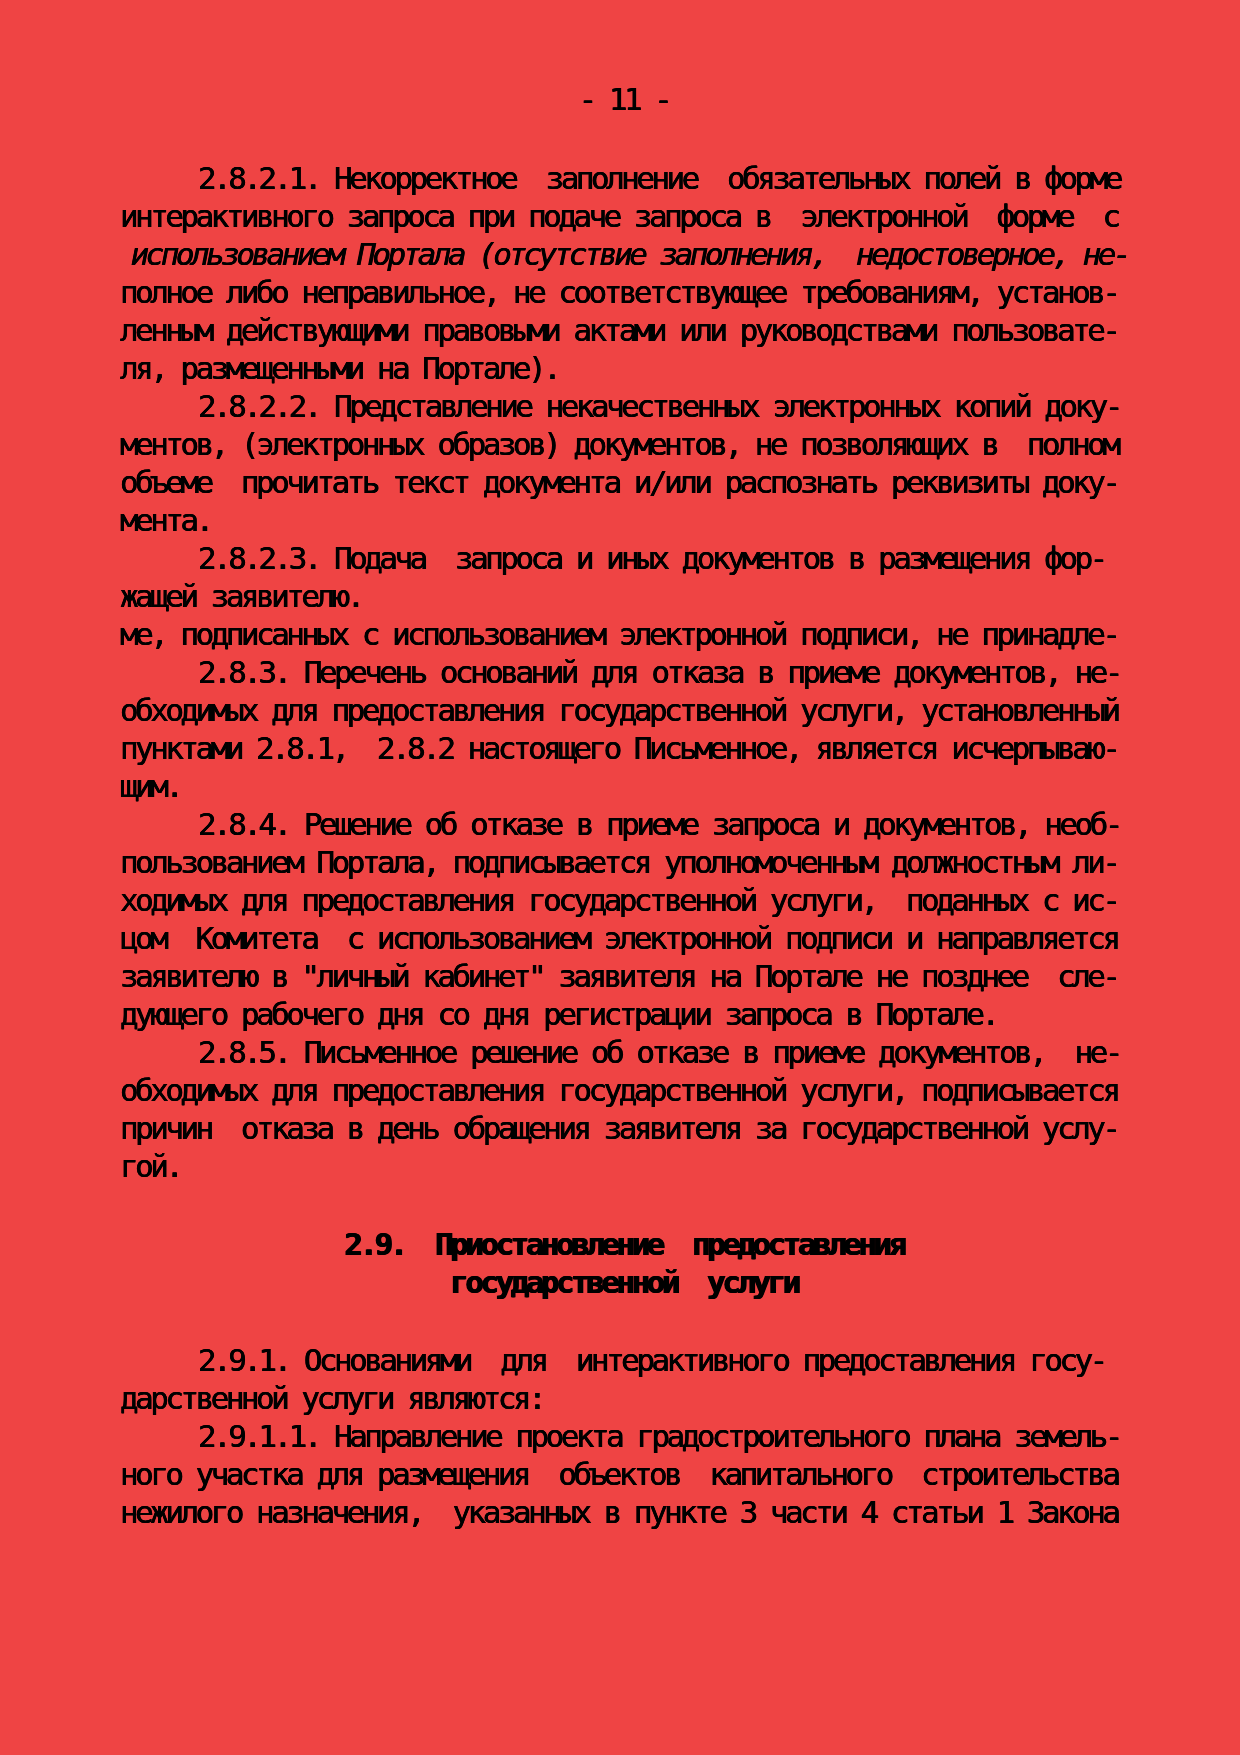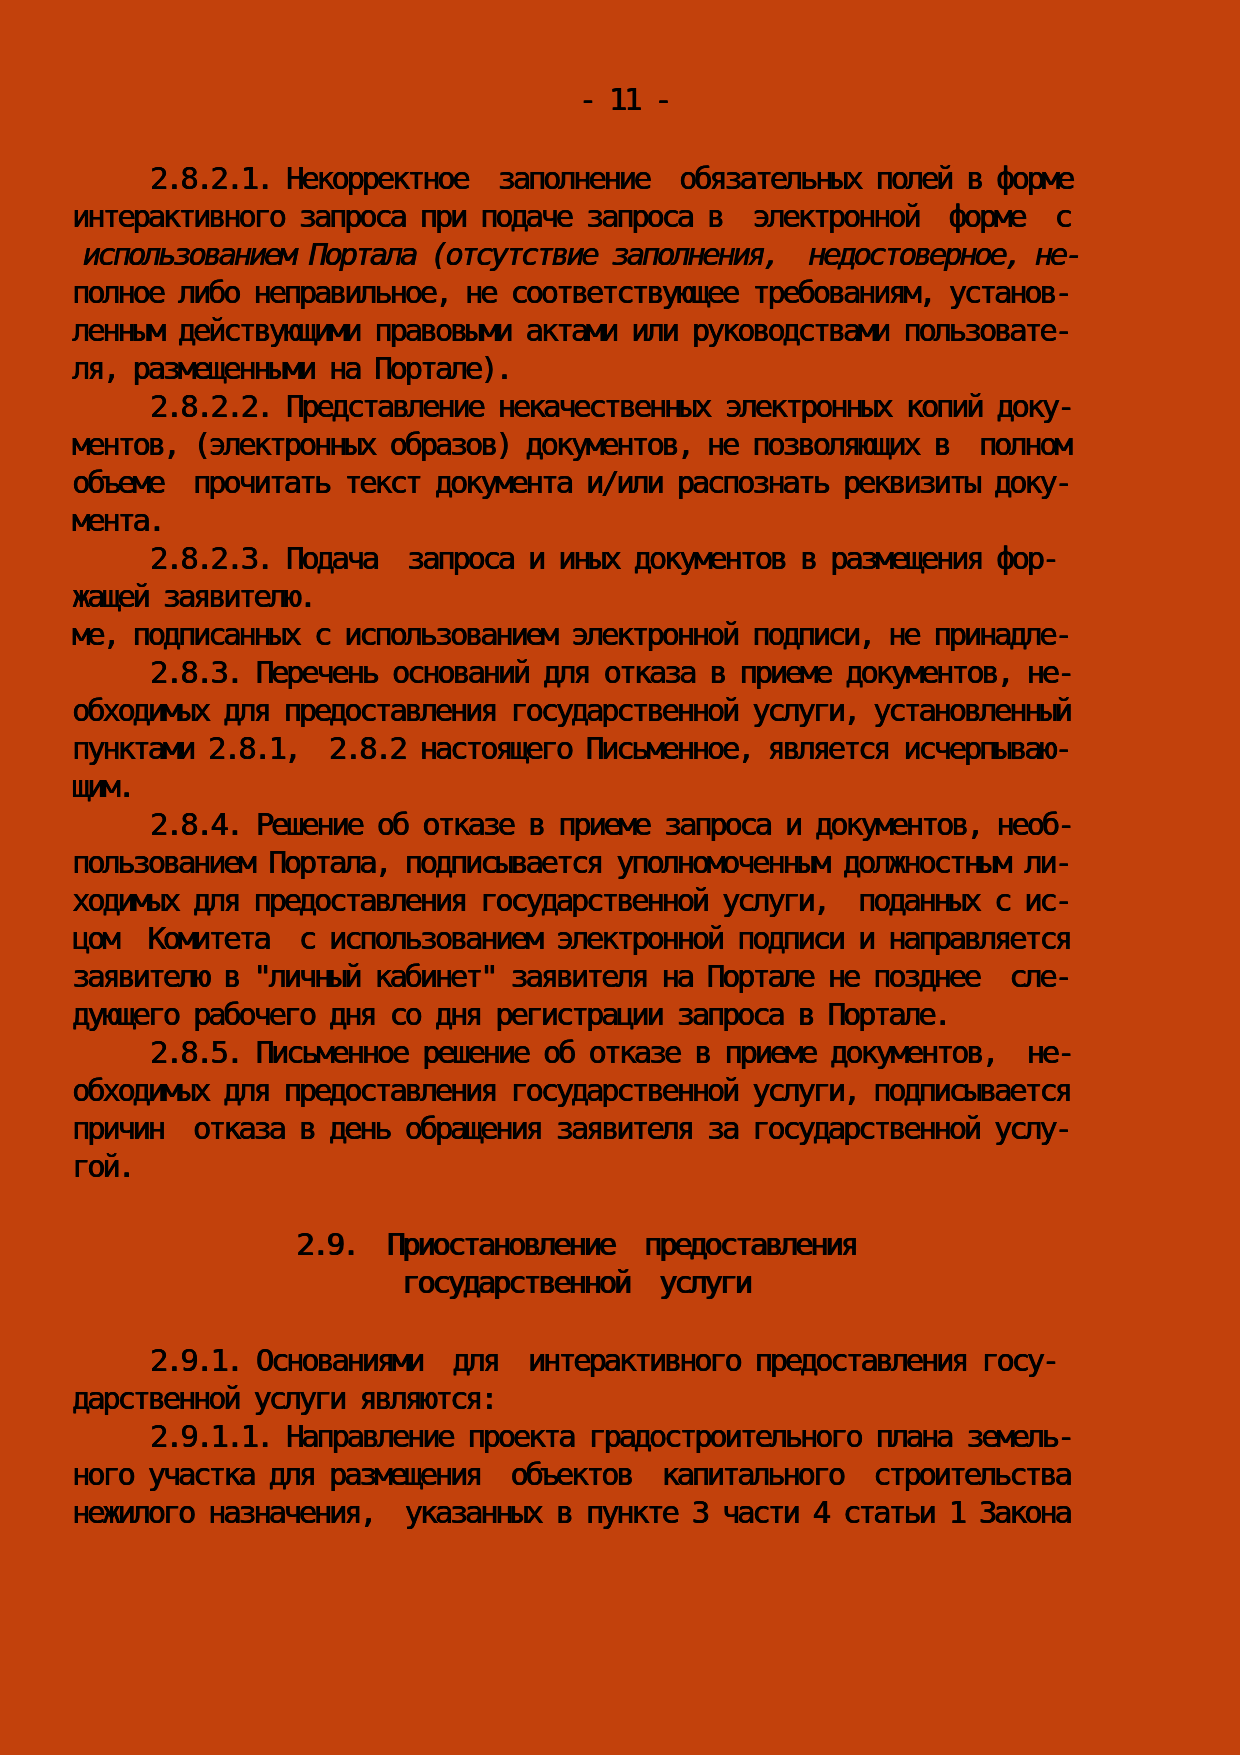--- a/index.html
+++ b/index.html
@@ -4,55 +4,55 @@
 <style>
   html, body {
     margin: 0;
     padding: 0;
     background: #ffffff;
   }
   .page {
     position: relative;
     width: 1240px;
     height: 1755px;
-    background: #c2410c;
+    background: #ef4444;
     color: #000000;
     font-family: "DejaVu Sans Mono", "Liberation Mono", monospace;
     overflow: hidden;
   }
   .pagenum {
     margin: 0 auto;
     padding-top: 80px;
     width: 1008px;
     margin-left: 120px;
     text-align: center;
     font-size: 31px;
     line-height: 38px;
     letter-spacing: -3.55px;
     white-space: pre;
     text-shadow: 0.35px 0 0 currentColor, -0.35px 0 0 currentColor;
   }
   .content {
-    margin-left: 72px;
+    margin-left: 120px;
     width: 1008px;
     margin-top: 41px;
     font-size: 31px;
     line-height: 38px;
     letter-spacing: -3.55px;
     text-shadow: 0.35px 0 0 currentColor, -0.35px 0 0 currentColor;
   }
   .line {
     white-space: pre;
     height: 38px;
   }
   .para .line.first {
     padding-left: 78px;
   }
   .heading {
-    font-weight: normal;
+    font-weight: bold;
     text-align: center;
     margin-top: 40px;
     margin-bottom: 40px;
   }
   .heading .line {
     text-shadow: 0.6px 0 0 currentColor, -0.6px 0 0 currentColor;
   }
   .oblique {
     font-style: italic;
     text-align: right;

